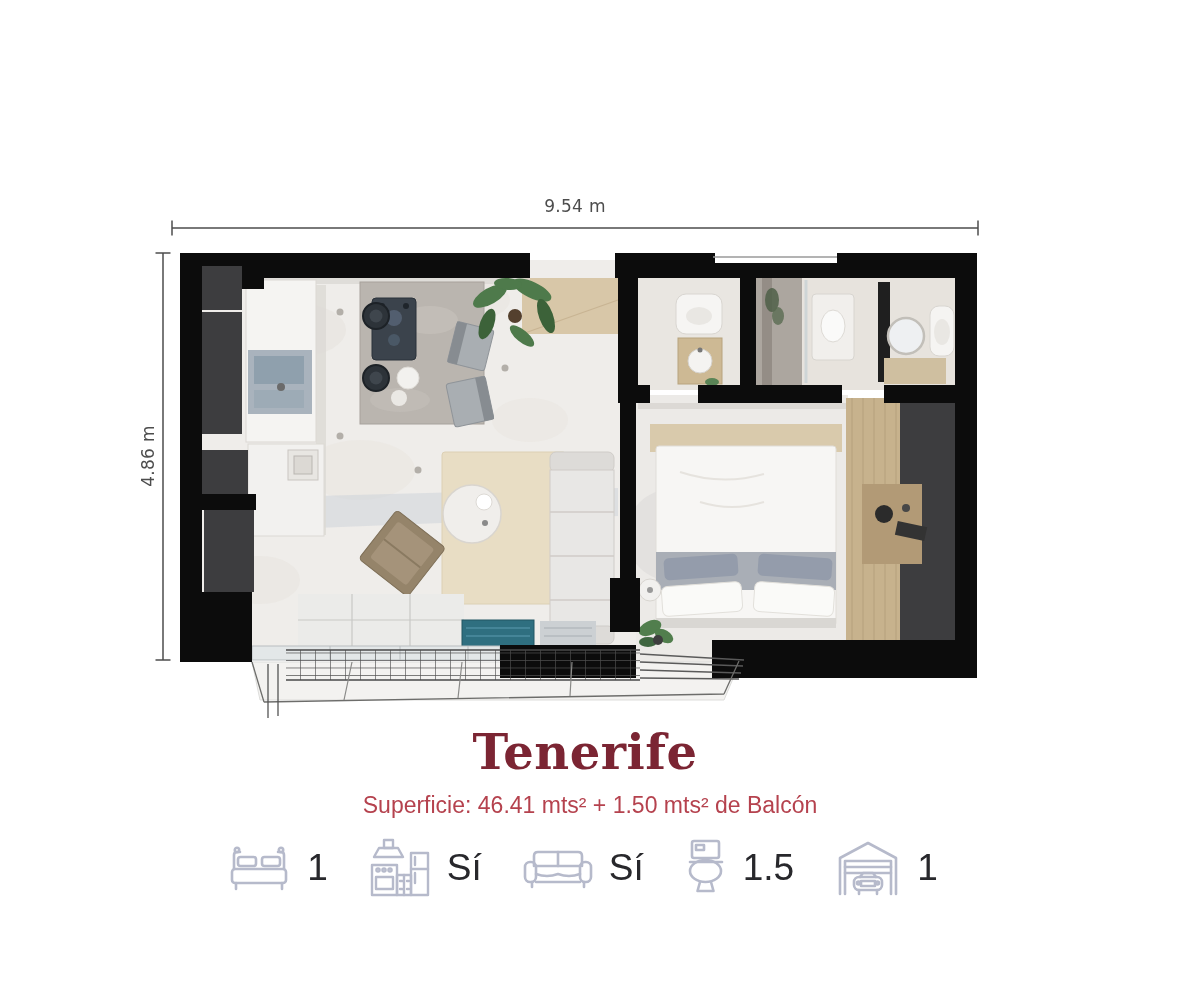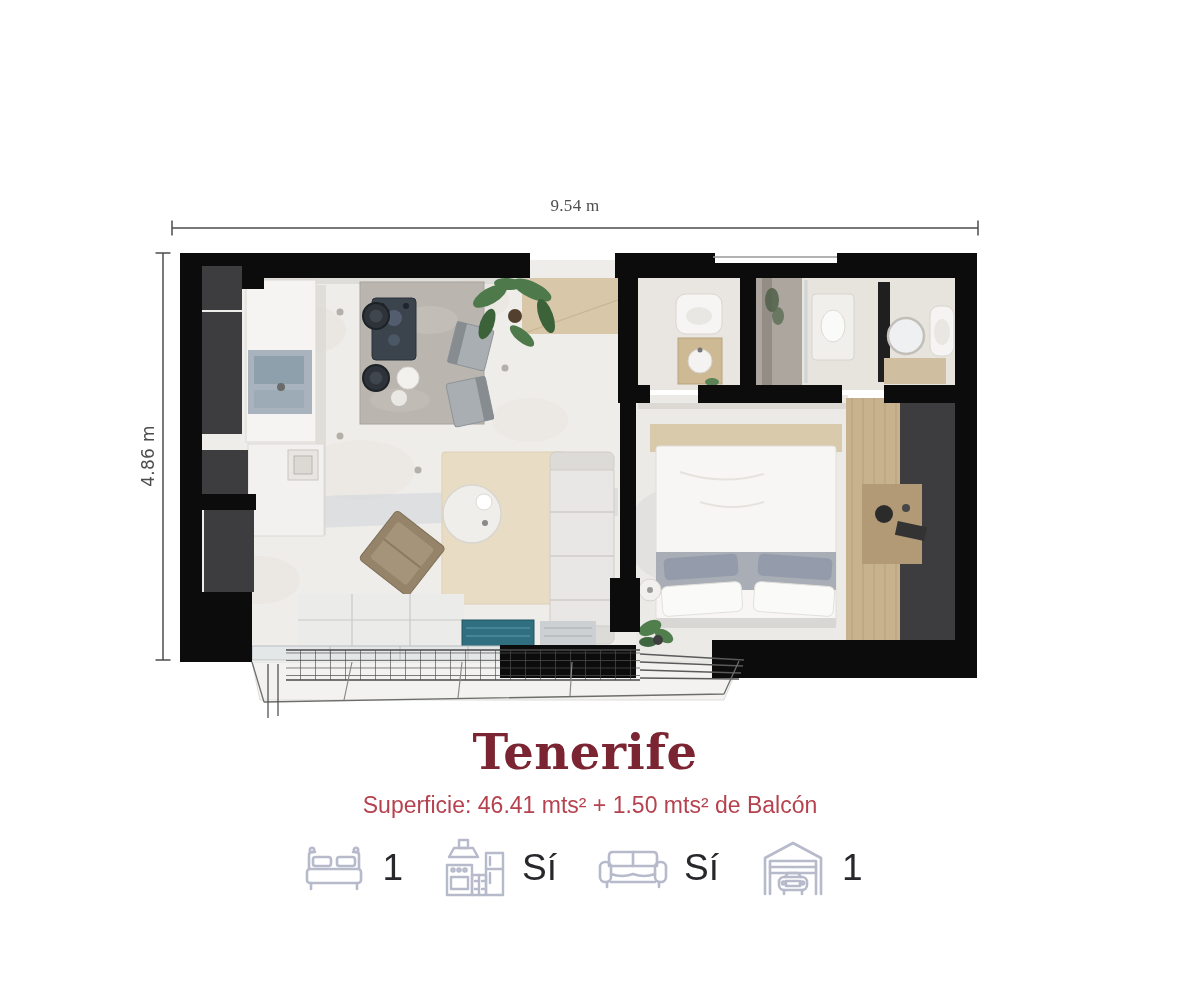--- a/index.html
+++ b/index.html
@@ -4,21 +4,21 @@
 <style>
   html,body{margin:0;padding:0;background:#ffffff;}
   .canvas{
     position:relative;width:1200px;height:1000px;background:#ffffff;overflow:hidden;
     font-family:"Liberation Sans","DejaVu Sans",sans-serif;
   }
   .dim-label{
     position:absolute;color:#4d4d4d;font-size:17px;letter-spacing:.3px;
     font-family:"DejaVu Sans",sans-serif;
   }
-  .dim-label.top{left:175px;top:196px;width:800px;text-align:center;font-family:Liberation Serif, serif;}
+  .dim-label.top{left:175px;top:196px;width:800px;text-align:center;}
   .dim-label.left{
     left:98px;top:446px;width:100px;text-align:center;
     transform:rotate(-90deg);
   }
   .plan-svg{position:absolute;left:140px;top:185px;}
   .title{
     position:absolute;top:724px;left:0;width:1200px;text-align:center;
     transform:translateX(-15px);
     font-family:"DejaVu Serif","Liberation Serif",serif;
     font-weight:700;font-size:48px;color:#7b2533;letter-spacing:.5px;
@@ -313,20 +313,32 @@
           <path d="M36,8 V22"></path>
           <rect x="3" y="18" width="11" height="20" rx="5"></rect>
           <rect x="58" y="18" width="11" height="20" rx="5"></rect>
           <path d="M14,22 H58 M14,38 H58 M14,30 q11,4 22,0 q11,4 22,0"></path>
           <path d="M10,38 v5 M62,38 v5"></path>
         </svg>
       </span>
       <span class="value">Sí</span>
     </div>
 
+    <div class="feature">
+      <span class="icon">
+        <svg width="44" height="60" viewBox="0 0 44 60" fill="none" stroke="currentColor" stroke-width="2.6" stroke-linecap="round" stroke-linejoin="round">
+          <rect x="8" y="3" width="27" height="17" rx="2"></rect>
+          <rect x="12" y="7" width="8" height="5"></rect>
+          <path d="M6,24 h32"></path>
+          <ellipse cx="21.5" cy="33" rx="15.5" ry="11"></ellipse>
+          <path d="M16,44 l-2.5,9 h16 l-2.5,-9"></path>
+        </svg>
+      </span>
+      <span class="value">1.5</span>
+    </div>
 
     <div class="feature">
       <span class="icon">
         <svg width="68" height="58" viewBox="0 0 68 58" fill="none" stroke="currentColor" stroke-width="2.6" stroke-linecap="round" stroke-linejoin="round">
           <path d="M6,55 V19 L34,4 L62,19 V55"></path>
           <path d="M11,55 V22 H57 V55"></path>
           <path d="M11,28 H57 M11,34 H57"></path>
           <rect x="20" y="38" width="28" height="13" rx="5"></rect>
           <path d="M26,38 l3,-4 h10 l3,4"></path>
           <rect x="27" y="42" width="14" height="5"></rect>

